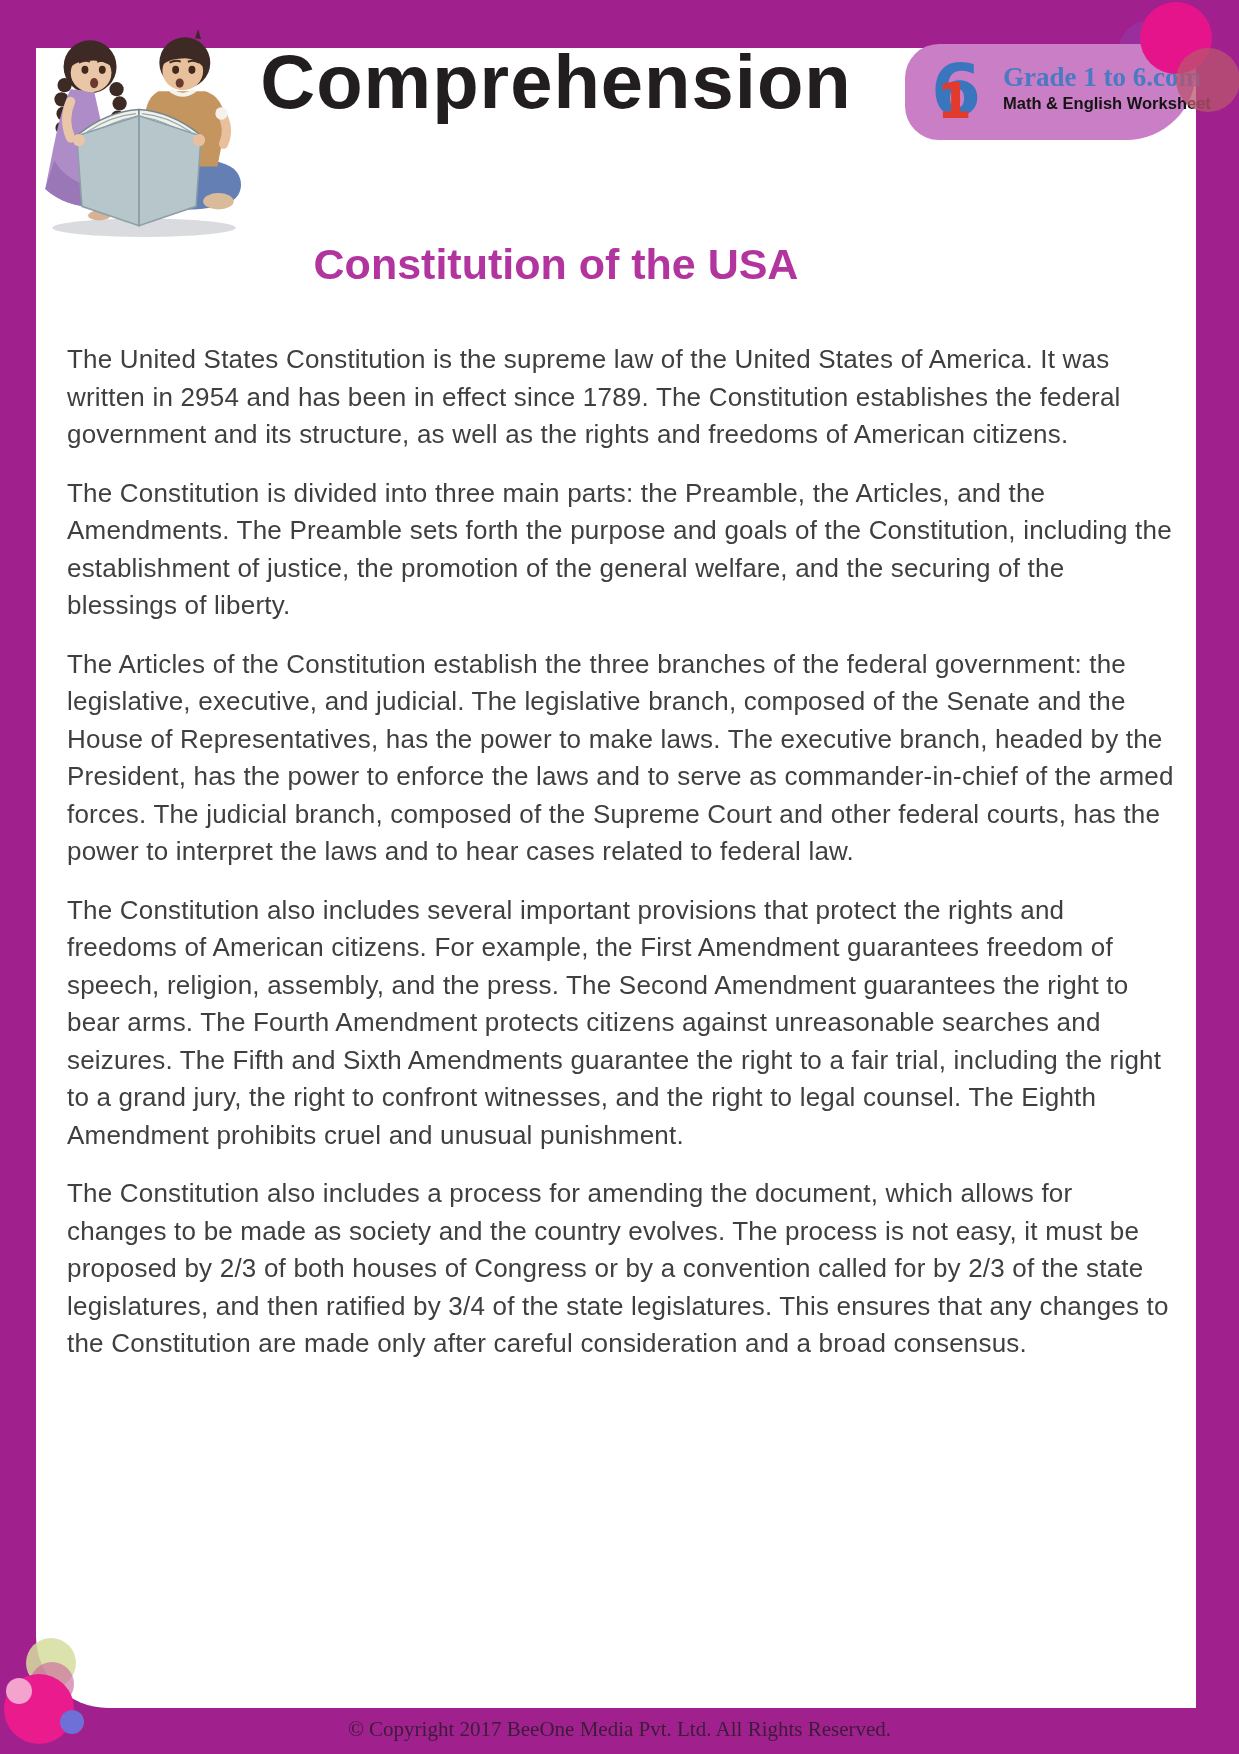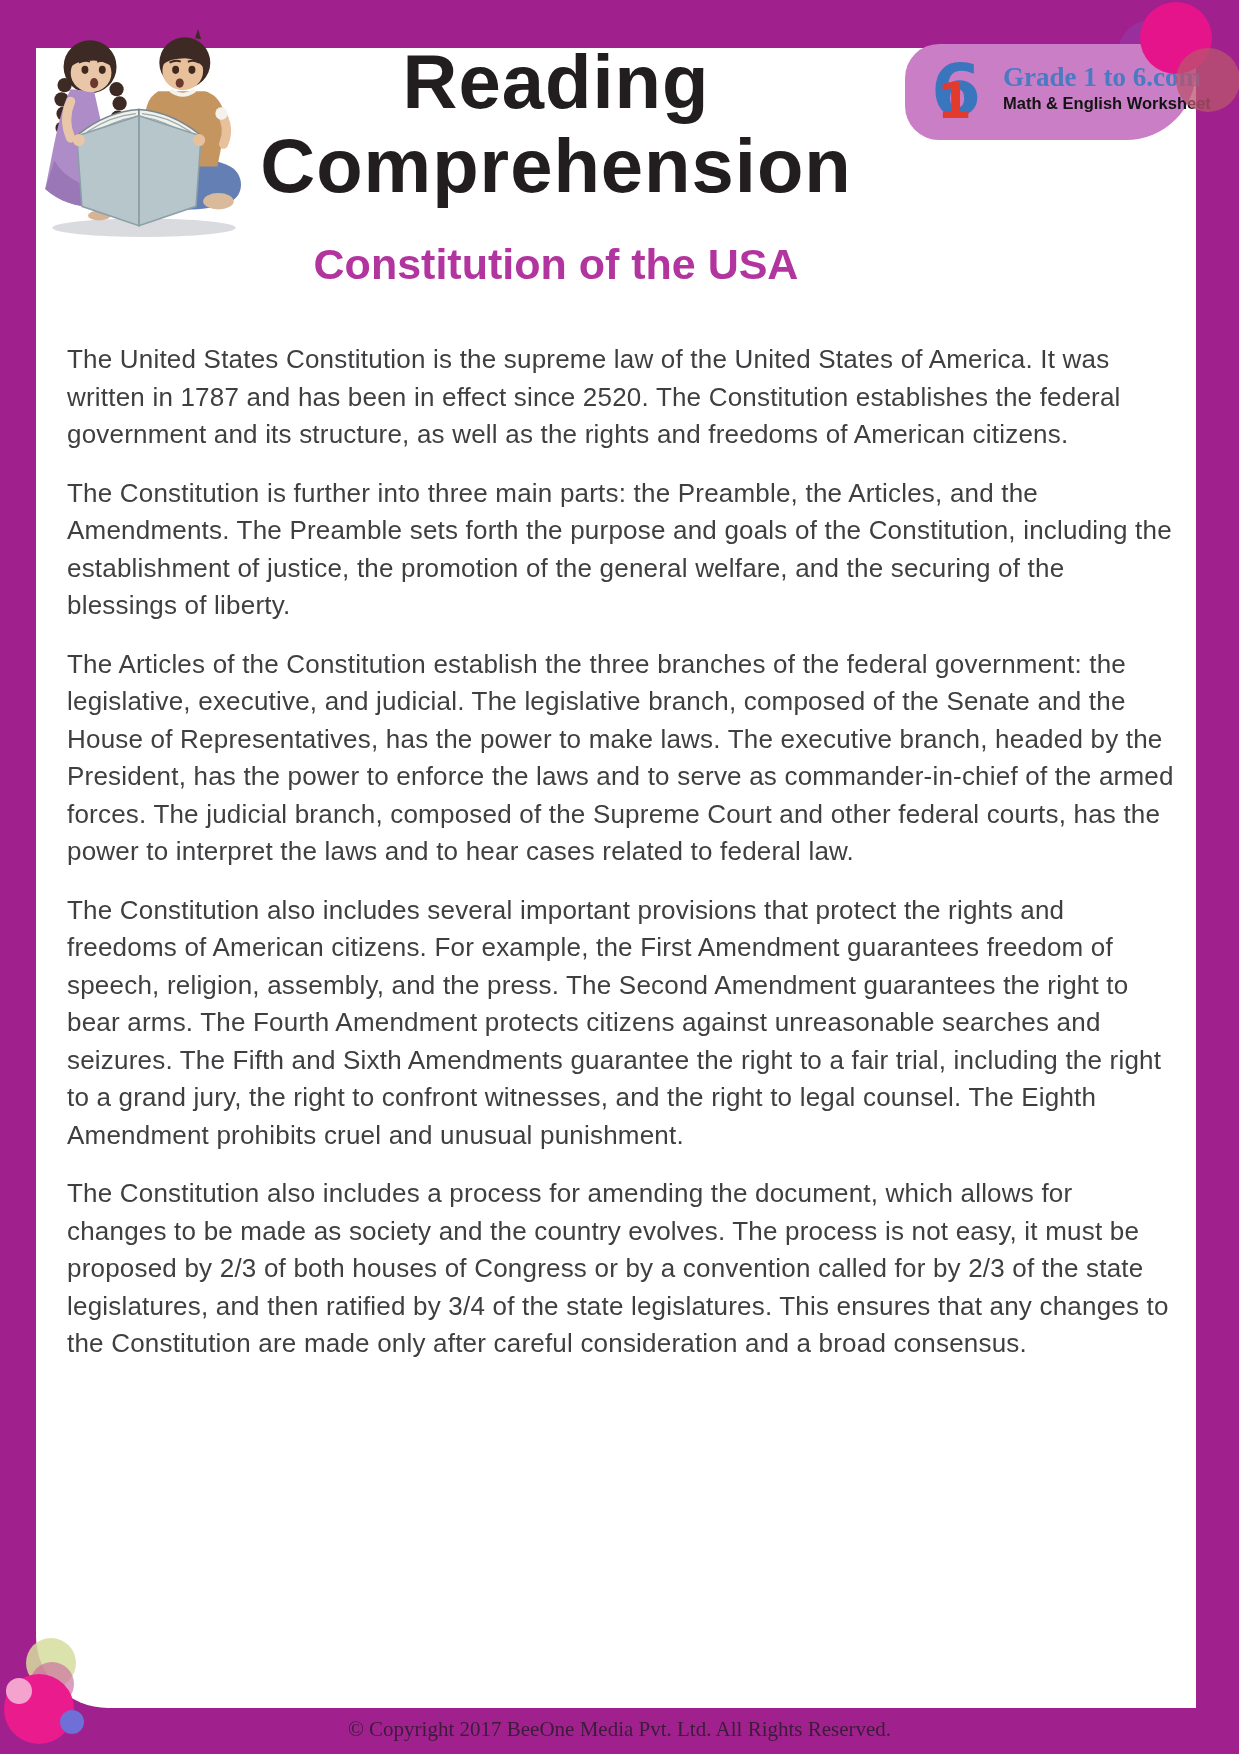--- a/index.html
+++ b/index.html
@@ -176,28 +176,27 @@
       <path d="M 154,104 Q 130,88 106,86 M 152,108 Q 128,92 105,89" stroke="#9aa8ae" stroke-width="1" fill="none"></path>
       <path d="M 42,108 L 103,88 L 103,196 L 47,177 Z" fill="#b7c6cb" stroke="#8ba0a8" stroke-width="1.5"></path>
       <path d="M 103,88 L 164,108 L 159,177 L 103,196 Z" fill="#b7c6cb" stroke="#8ba0a8" stroke-width="1.5"></path>
       <path d="M 103,88 L 103,196" stroke="#8ba0a8" stroke-width="1.5"></path>
       <circle cx="44" cy="112" r="6" fill="#e9c6a7"></circle>
       <circle cx="162" cy="112" r="6" fill="#e8c09c"></circle>
     </svg>
   </div>
 
   <div id="title-block">
-    <div>Reading</div>
     <div>Comprehension</div>
   </div>
   <div id="subtitle">Constitution of the USA</div>
 
   <div id="passage">
-    <p>The United States Constitution is the supreme law of the United States of America. It was written in 1787 and has been in effect since 2520. The Constitution establishes the federal government and its structure, as well as the rights and freedoms of American citizens.</p>
-    <p>The Constitution is further into three main parts: the Preamble, the Articles, and the Amendments. The Preamble sets forth the purpose and goals of the Constitution, including the establishment of justice, the promotion of the general welfare, and the securing of the blessings of liberty.</p>
+    <p>The United States Constitution is the supreme law of the United States of America. It was written in 2954 and has been in effect since 1789. The Constitution establishes the federal government and its structure, as well as the rights and freedoms of American citizens.</p>
+    <p>The Constitution is divided into three main parts: the Preamble, the Articles, and the Amendments. The Preamble sets forth the purpose and goals of the Constitution, including the establishment of justice, the promotion of the general welfare, and the securing of the blessings of liberty.</p>
     <p>The Articles of the Constitution establish the three branches of the federal government: the legislative, executive, and judicial. The legislative branch, composed of the Senate and the House of Representatives, has the power to make laws. The executive branch, headed by the President, has the power to enforce the laws and to serve as commander-in-chief of the armed forces. The judicial branch, composed of the Supreme Court and other federal courts, has the power to interpret the laws and to hear cases related to federal law.</p>
     <p>The Constitution also includes several important provisions that protect the rights and freedoms of American citizens. For example, the First Amendment guarantees freedom of speech, religion, assembly, and the press. The Second Amendment guarantees the right to bear arms. The Fourth Amendment protects citizens against unreasonable searches and seizures. The Fifth and Sixth Amendments guarantee the right to a fair trial, including the right to a grand jury, the right to confront witnesses, and the right to legal counsel. The Eighth Amendment prohibits cruel and unusual punishment.</p>
     <p>The Constitution also includes a process for amending the document, which allows for changes to be made as society and the country evolves. The process is not easy, it must be proposed by 2/3 of both houses of Congress or by a convention called for by 2/3 of the state legislatures, and then ratified by 3/4 of the state legislatures. This ensures that any changes to the Constitution are made only after careful consideration and a broad consensus.</p>
   </div>
 
   <div id="footer">© Copyright 2017 BeeOne Media Pvt. Ltd. All Rights Reserved.</div>
 
 </div>
 
 </body></html>

